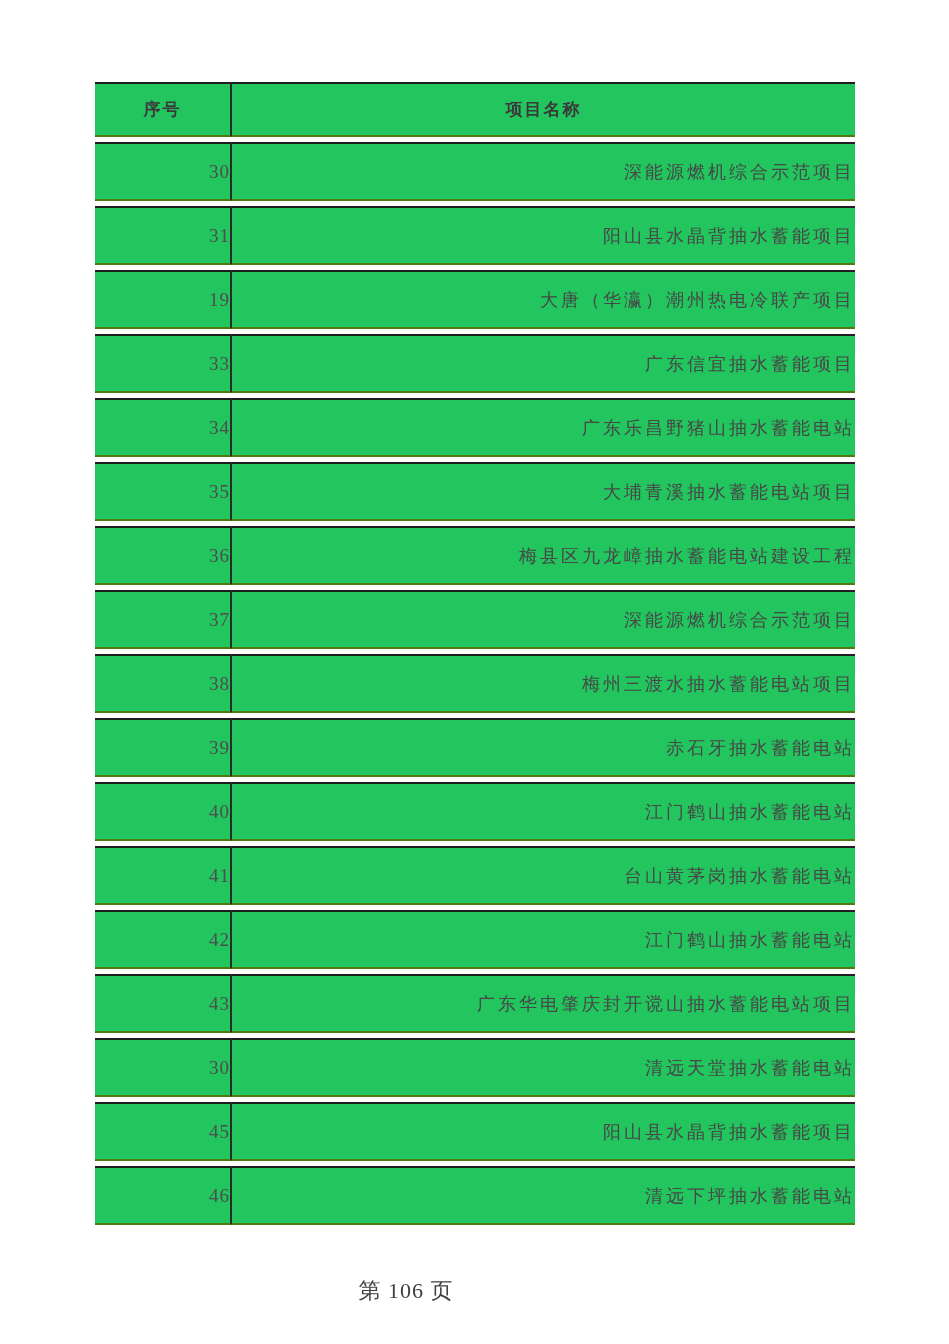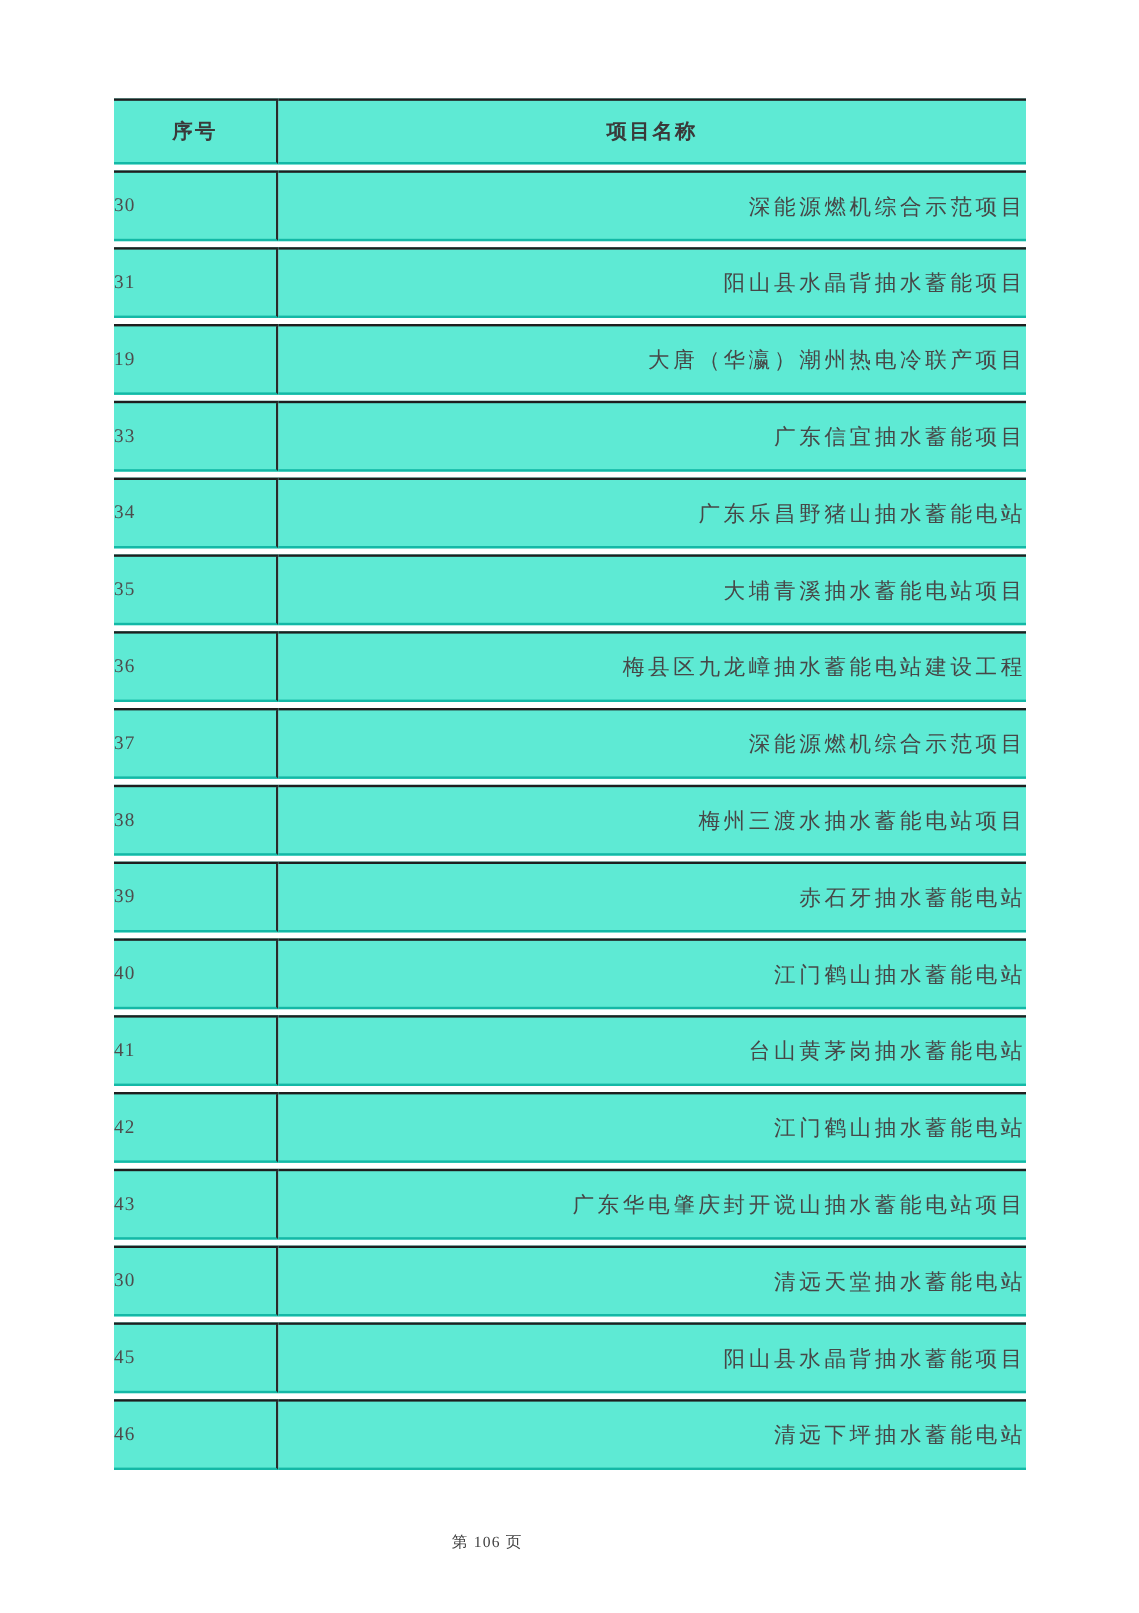--- a/index.html
+++ b/index.html
@@ -28,22 +28,22 @@
     table-layout: fixed;
     border-collapse: separate;
     border-spacing: 0 5px;
   }
   table.project-table col.c-index { width: 137px; }
   table.project-table col.c-name  { width: 623px; }
 
   
   th, td {
     border-top: 2px solid #1e1e1e;
-    border-bottom: 2px solid #14b8a6;
-    background: #5eead4;
+    border-bottom: 2px solid #4d7c0f;
+    background: #22c55e;
     padding: 0;
     vertical-align: middle;
     overflow: hidden;
     white-space: nowrap;
   }
   
   th:first-child, td:first-child {
     border-right: 2px solid #2a2a2a;
   }
 
@@ -52,39 +52,39 @@
     font-size: 17px;
     font-weight: bold;
     letter-spacing: 2px;
     color: #3a3a3a;
     text-align: center;
   }
   tbody td {
     height: 55px;
   }
   td.col-index {
-    text-align: left;
-    font-size: 16px;
+    text-align: right;
+    font-size: 19px;
     letter-spacing: 1px;
     color: #4d4d4d;
   }
   td.col-name {
     text-align: right;
     padding-left: 7px;
     font-size: 18px;
     letter-spacing: 3px;
     color: #474747;
   }
   .page-footer {
     position: absolute;
     left: 0;
     top: 1276px;
     width: 812px;
     text-align: center;
-    font-size: 13px;
+    font-size: 22px;
     letter-spacing: 1px;
     color: #3f3f3f;
   }
 </style>
 </head>
 <body>
 
 <div class="page">
 
   <div class="table-wrap">

